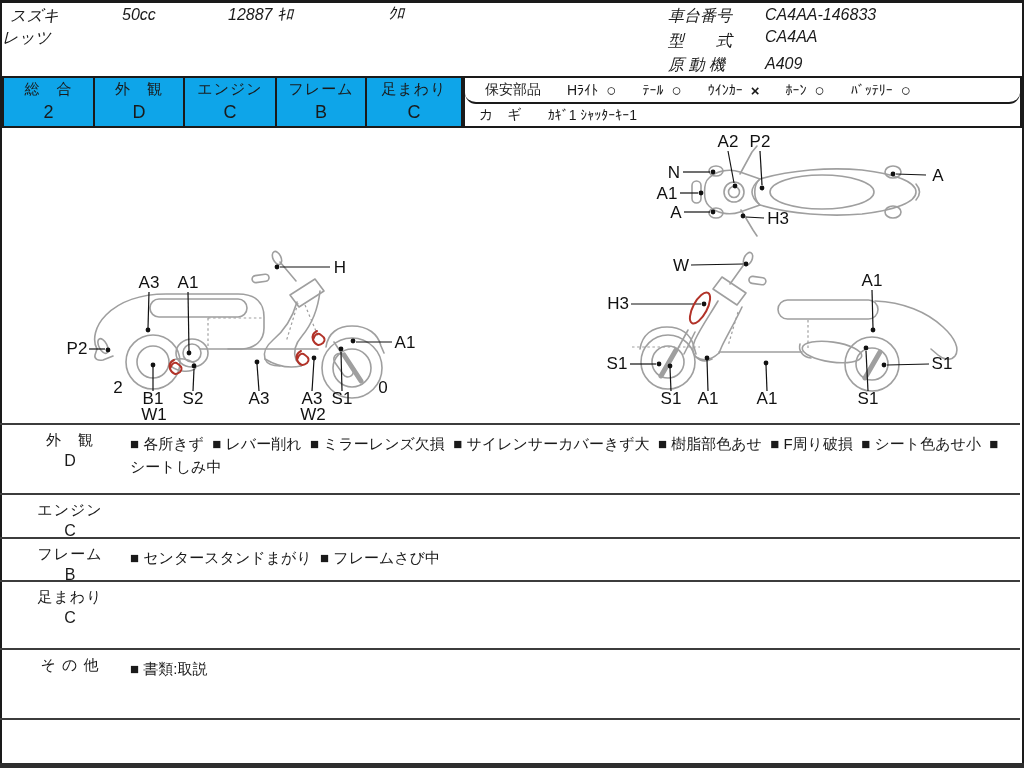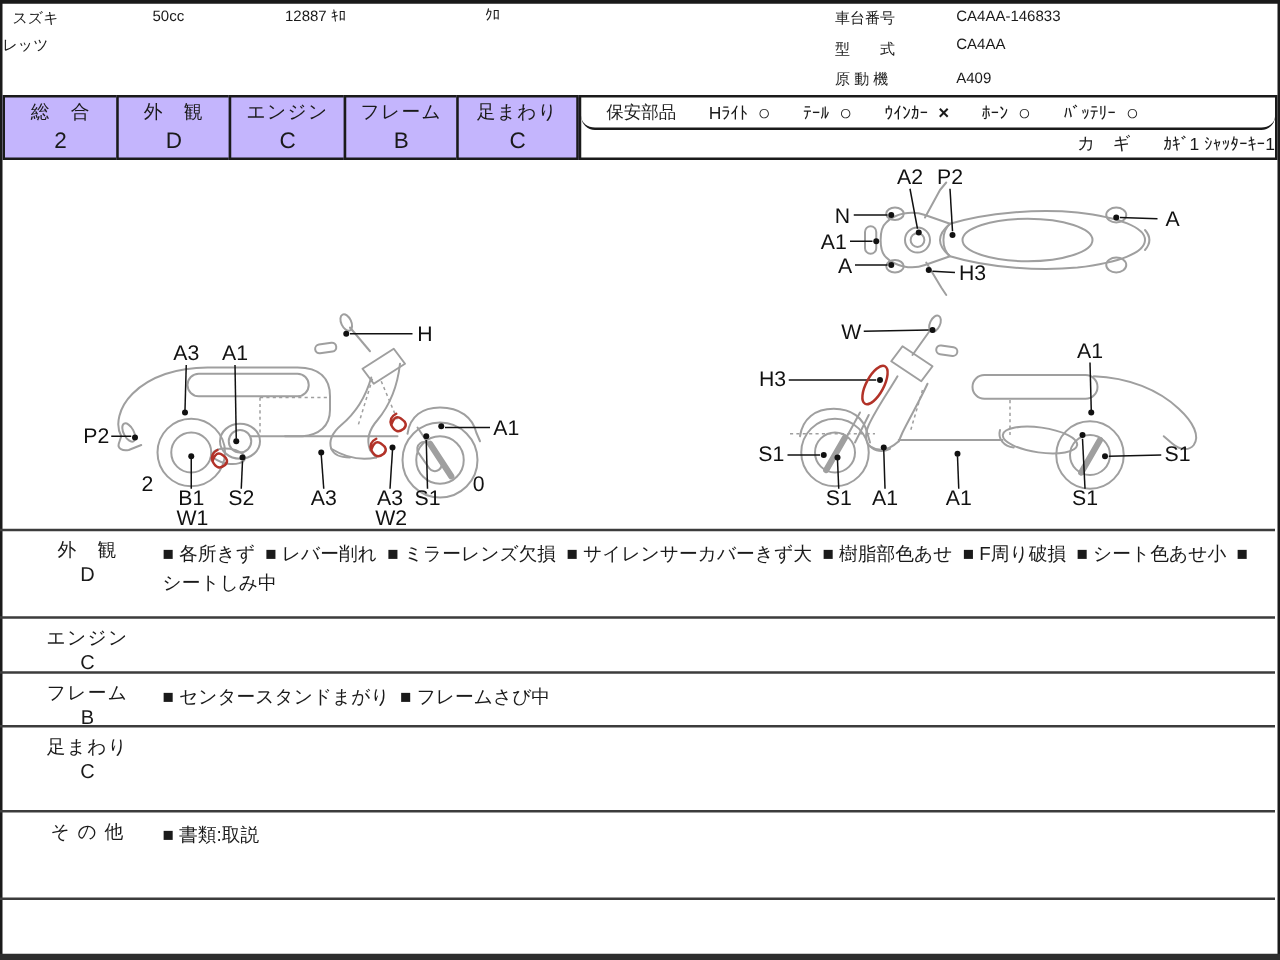--- a/index.html
+++ b/index.html
@@ -7,30 +7,30 @@
     width:1024px;height:768px;position:relative;overflow:hidden;
     background:#ffffff;color:#1a1a1a;
     font-family:"Liberation Sans","DejaVu Sans",sans-serif;
   }
   .abs{position:absolute;}
   
   .frame{position:absolute;left:0;top:0;width:1020px;height:763px;
     border-left:2px solid #1a1a1a;border-right:2px solid #1a1a1a;border-top:3px solid #1a1a1a;}
   .bottombar{position:absolute;left:0;top:763px;width:1024px;height:5px;background:#2e2e2e;}
   
-  .hd{font-size:12px;white-space:pre;}
-  
-  .gcell{position:absolute;top:76px;height:48px;border:2px solid #1a1a1a;background:#c4b5fd;
+  .hd{font-size:16px;white-space:pre;font-style:italic;}
+  
+  .gcell{position:absolute;top:76px;height:48px;border:2px solid #1a1a1a;background:#0ea5e9;
     text-align:center;}
   .glabel{font-size:15px;margin-top:2px;letter-spacing:1px;}
   .gvalue{font-size:18px;margin-top:3px;}
   .safetybox{position:absolute;top:76px;left:463px;width:555px;height:48px;border:2px solid #1a1a1a;}
   .srow1{height:24px;border-bottom:2px solid #1a1a1a;display:flex;align-items:center;
     font-size:14px;padding-left:20px;white-space:nowrap;border-radius:11px;}
-  .srow2{height:22px;display:flex;align-items:center;font-size:14px;padding-left:14px;justify-content:flex-end;}
+  .srow2{height:22px;display:flex;align-items:center;font-size:14px;padding-left:14px;}
   .sitem{display:inline-flex;align-items:center;margin-left:26px;}
   .status{font-size:17px;margin-left:8px;line-height:1;}
   .status.ng{font-weight:bold;font-size:15px;}
   .keyval{margin-left:26px;}
   
   #diagram{position:absolute;left:0;top:124px;width:1024px;height:300px;}
   .sc{stroke:#9f9f9f;stroke-width:1.6;fill:none;stroke-linejoin:round;stroke-linecap:round;}
   .scd{stroke:#9f9f9f;stroke-width:1.2;fill:none;stroke-dasharray:2.5 2.6;}
   .spoke{stroke:#9f9f9f;stroke-width:5;fill:none;stroke-linecap:round;}
   .dlabel{font-family:"Liberation Sans","DejaVu Sans",sans-serif;font-size:17px;fill:#111;text-anchor:middle;}

